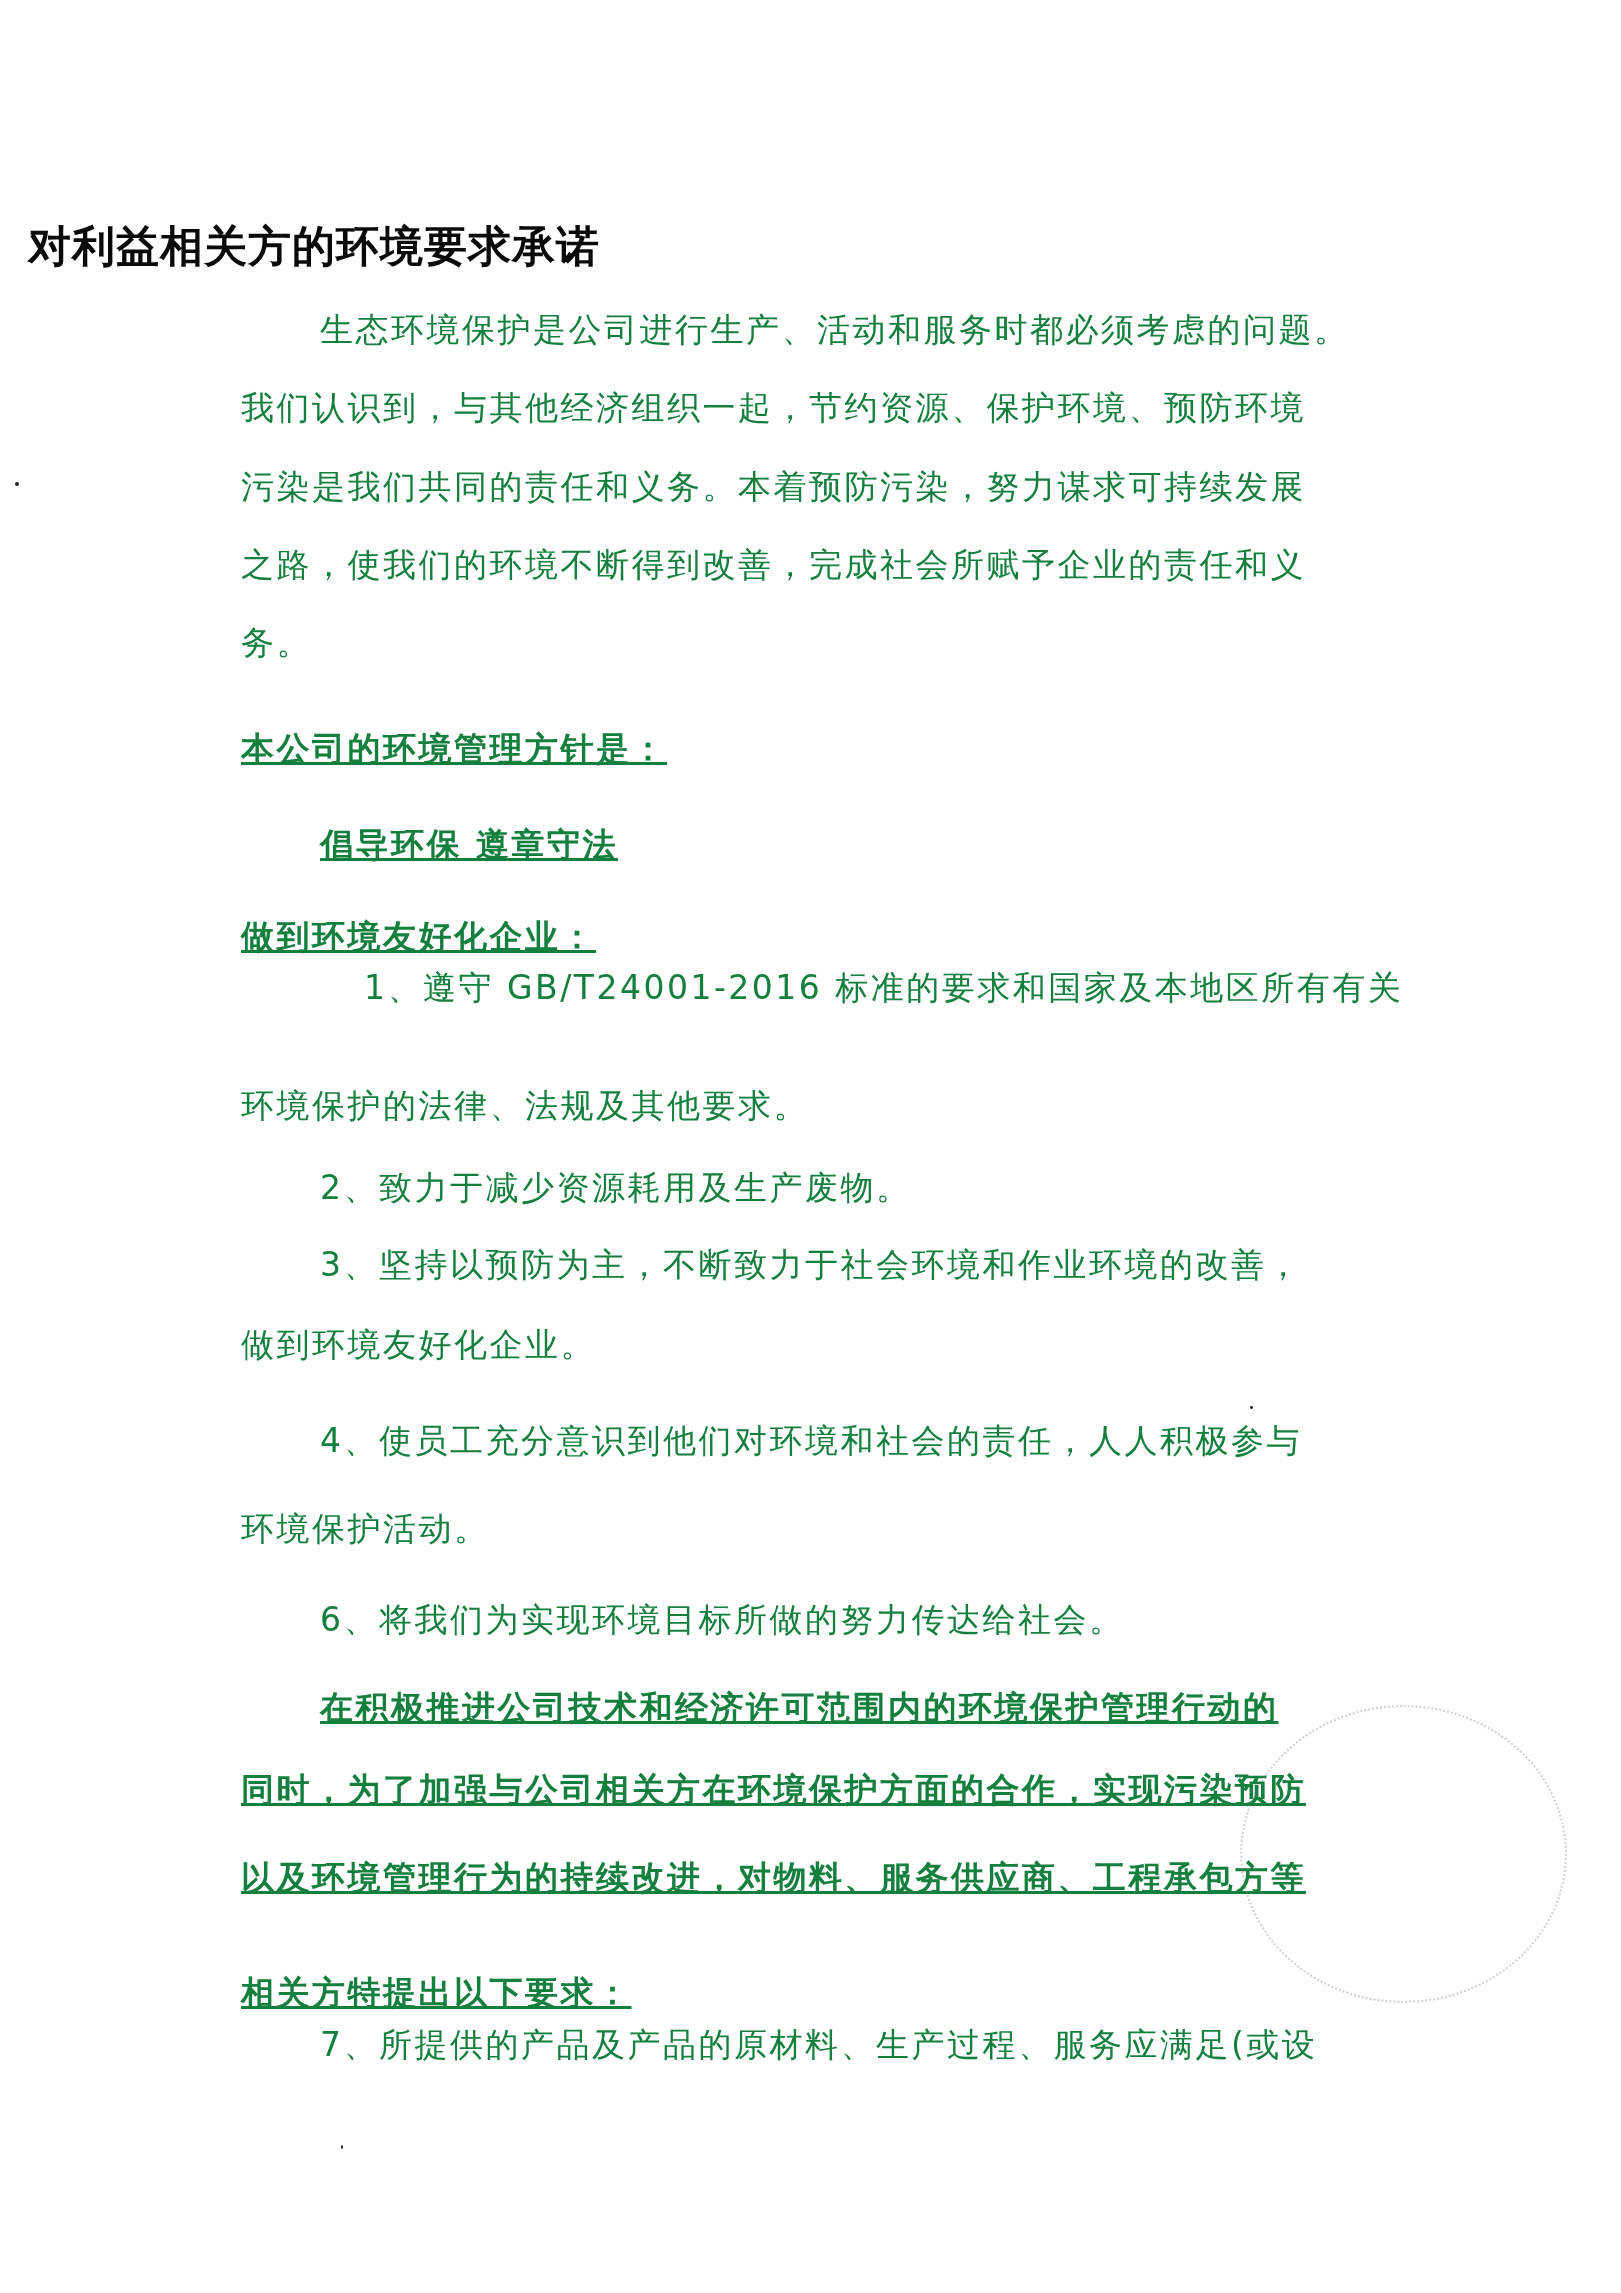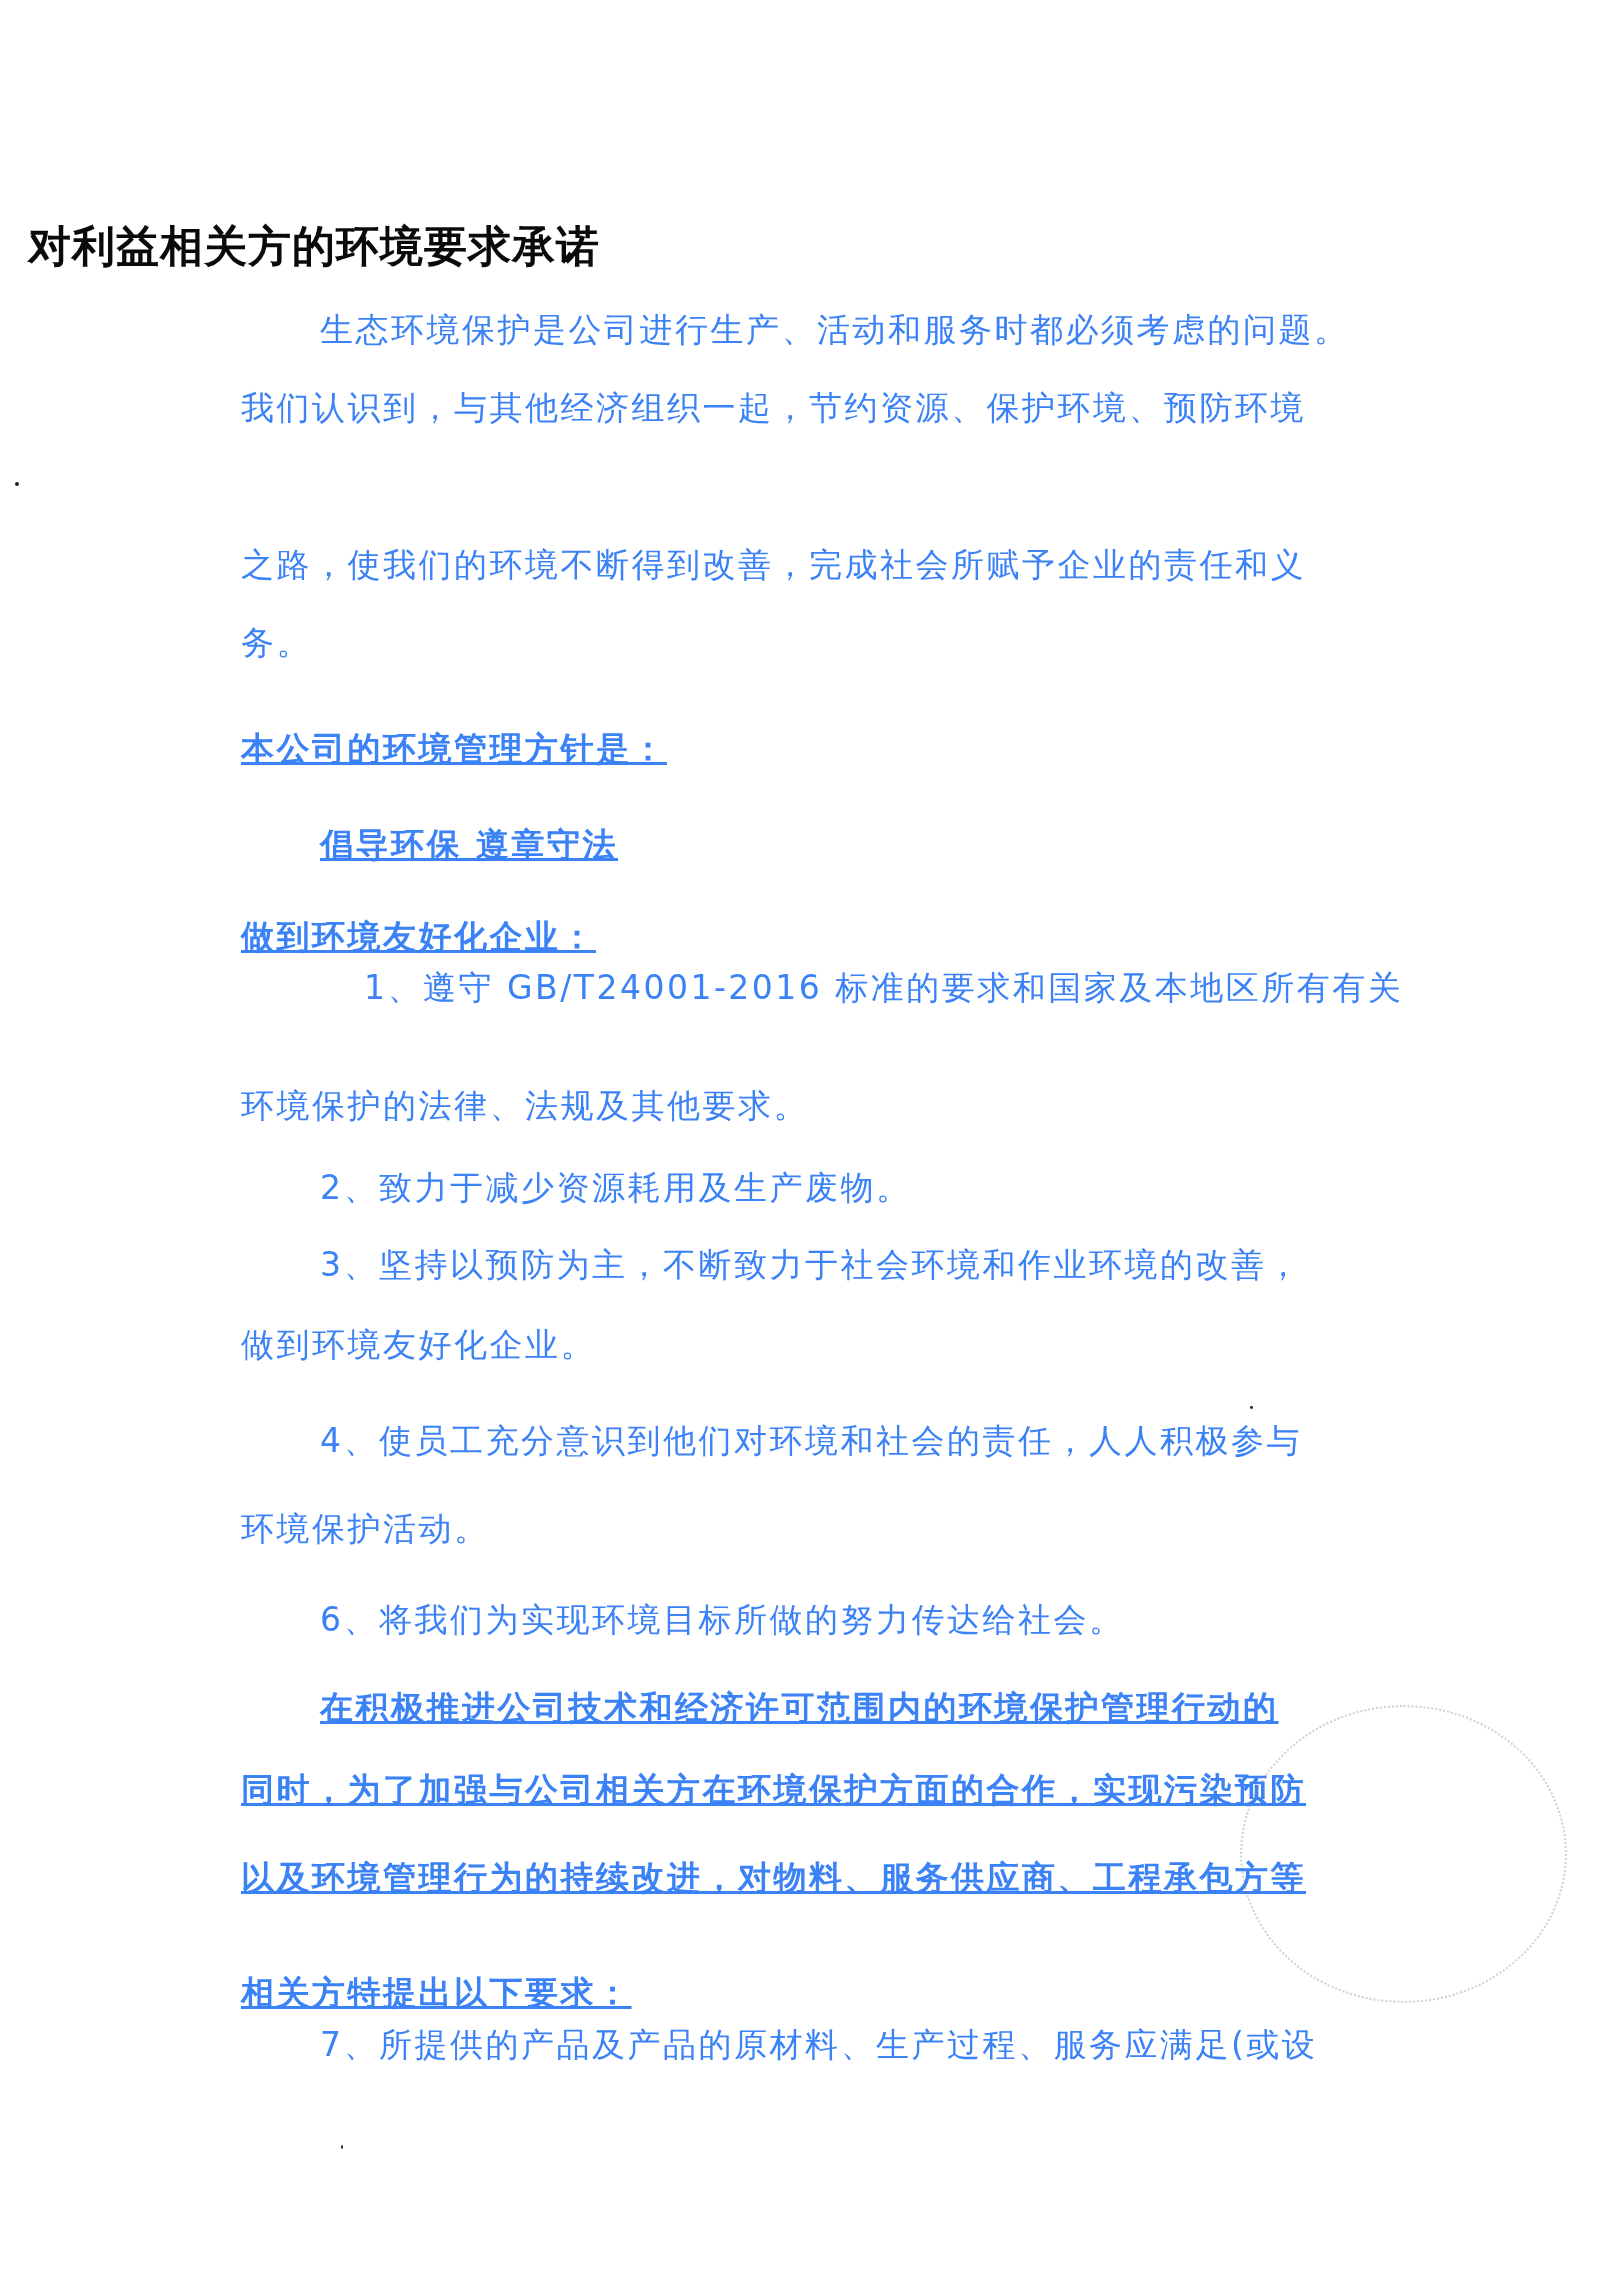--- a/index.html
+++ b/index.html
@@ -33,21 +33,21 @@
       letter-spacing: 1px;
       color: #0a0a0a;
       margin-left: 28px;
     }
     .line {
       position: absolute;
       left: 241px;
       white-space: nowrap;
       font-size: 33px;
       line-height: 39px;
-      color: #3b82f6;
+      color: #15803d;
       letter-spacing: 2.5px;
     }
     .line.indent { left: 320px; }
     .line.bold { font-weight: bold; text-decoration: underline; }
     .scan-dot {
       position: absolute;
       background: #222;
       border-radius: 50%;
     }
     .seal {
@@ -62,20 +62,21 @@
   </style>
 </head>
 <body>
 
 <div class="page">
 
   <div class="title">对利益相关方的环境要求承诺</div>
 
   <div class="line indent" style="top:310px;">生态环境保护是公司进行生产、活动和服务时都必须考虑的问题。</div>
   <div class="line" style="top:388px;">我们认识到，与其他经济组织一起，节约资源、保护环境、预防环境</div>
+  <div class="line" style="top:467px;">污染是我们共同的责任和义务。本着预防污染，努力谋求可持续发展</div>
   <div class="line" style="top:545px;">之路，使我们的环境不断得到改善，完成社会所赋予企业的责任和义</div>
   <div class="line" style="top:623px;">务。</div>
 
   <div class="line bold" style="top:729px;">本公司的环境管理方针是：</div>
   <div class="line indent bold" style="top:825px;">倡导环保  遵章守法</div>
 
   <div class="line bold" style="top:917px;">做到环境友好化企业：</div>
 
   <div class="line indent" style="top:968px;margin-left:44px;">1、遵守 GB/T24001-2016 标准的要求和国家及本地区所有有关</div>
   <div class="line" style="top:1086px;">环境保护的法律、法规及其他要求。</div>

